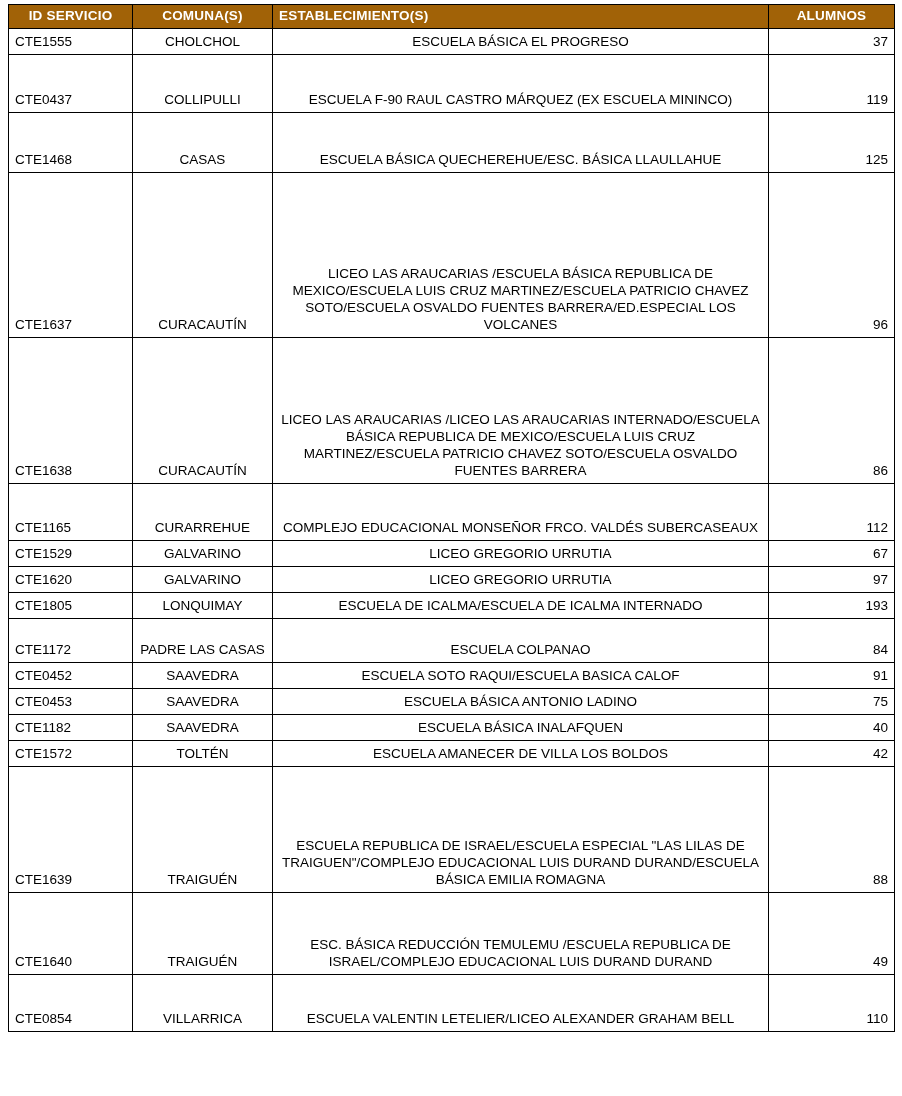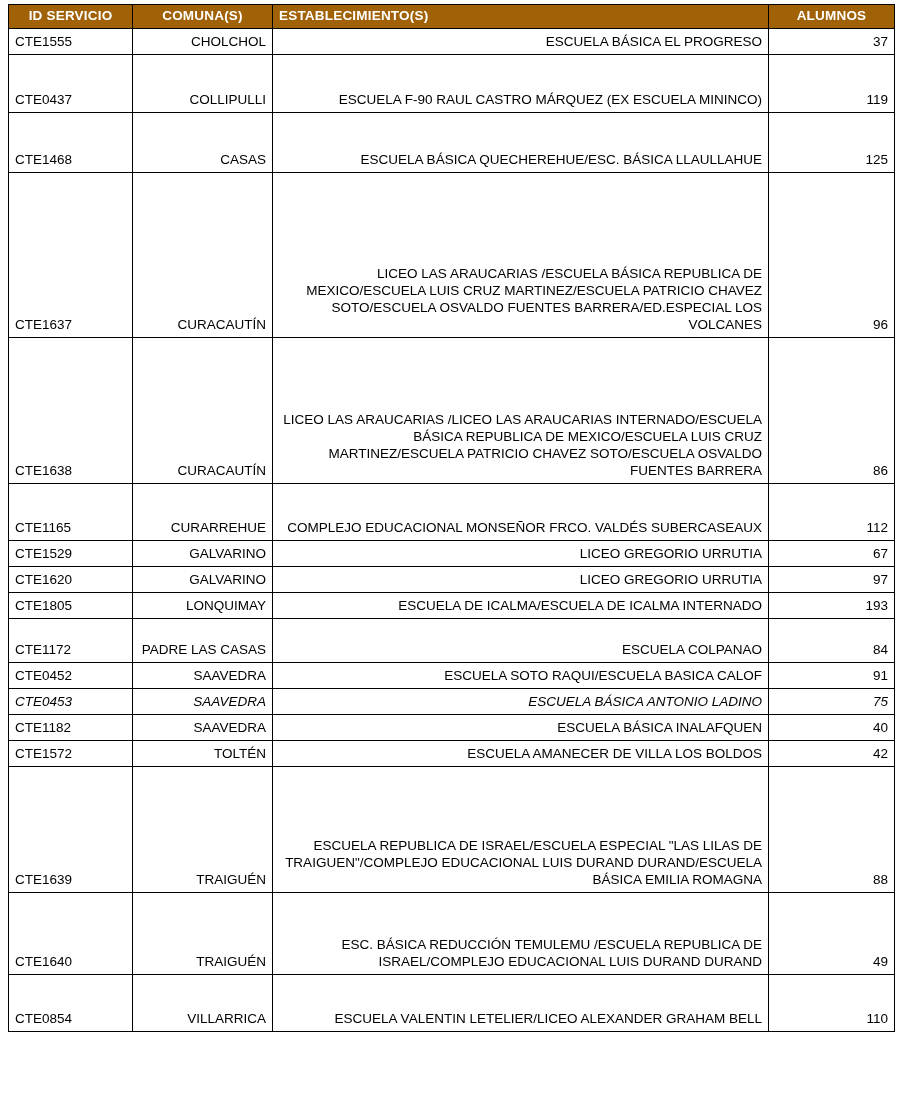--- a/index.html
+++ b/index.html
@@ -43,22 +43,22 @@
   }
   thead th.col-estab {
     text-align: left;
   }
   col.c-id { width: 124px; }
   col.c-comuna { width: 140px; }
   col.c-estab { width: 496px; }
   col.c-alumnos { width: 126px; }
 
   td.c-id     { text-align: left; }
-  td.c-comuna { text-align: right; }
-  td.c-estab  { text-align: right; }
+  td.c-comuna { text-align: center; }
+  td.c-estab  { text-align: center; }
   td.c-alumnos{ text-align: right; padding-right: 8px; }
 </style>
 </head>
 <body>
 
 <div class="table-wrap">
   <table class="data-table">
     <colgroup>
       <col class="c-id">
       <col class="c-comuna">
@@ -133,21 +133,21 @@
           <td class="c-comuna">PADRE LAS CASAS</td>
           <td class="c-estab">ESCUELA COLPANAO</td>
           <td class="c-alumnos">84</td>
         </tr>
         <tr style="height: 26px;">
           <td class="c-id">CTE0452</td>
           <td class="c-comuna">SAAVEDRA</td>
           <td class="c-estab">ESCUELA SOTO RAQUI/ESCUELA BASICA CALOF</td>
           <td class="c-alumnos">91</td>
         </tr>
-        <tr style="height: 26px; font-style: italic;">
+        <tr style="height: 26px;">
           <td class="c-id">CTE0453</td>
           <td class="c-comuna">SAAVEDRA</td>
           <td class="c-estab">ESCUELA BÁSICA ANTONIO LADINO</td>
           <td class="c-alumnos">75</td>
         </tr>
         <tr style="height: 26px;">
           <td class="c-id">CTE1182</td>
           <td class="c-comuna">SAAVEDRA</td>
           <td class="c-estab">ESCUELA BÁSICA INALAFQUEN</td>
           <td class="c-alumnos">40</td>

